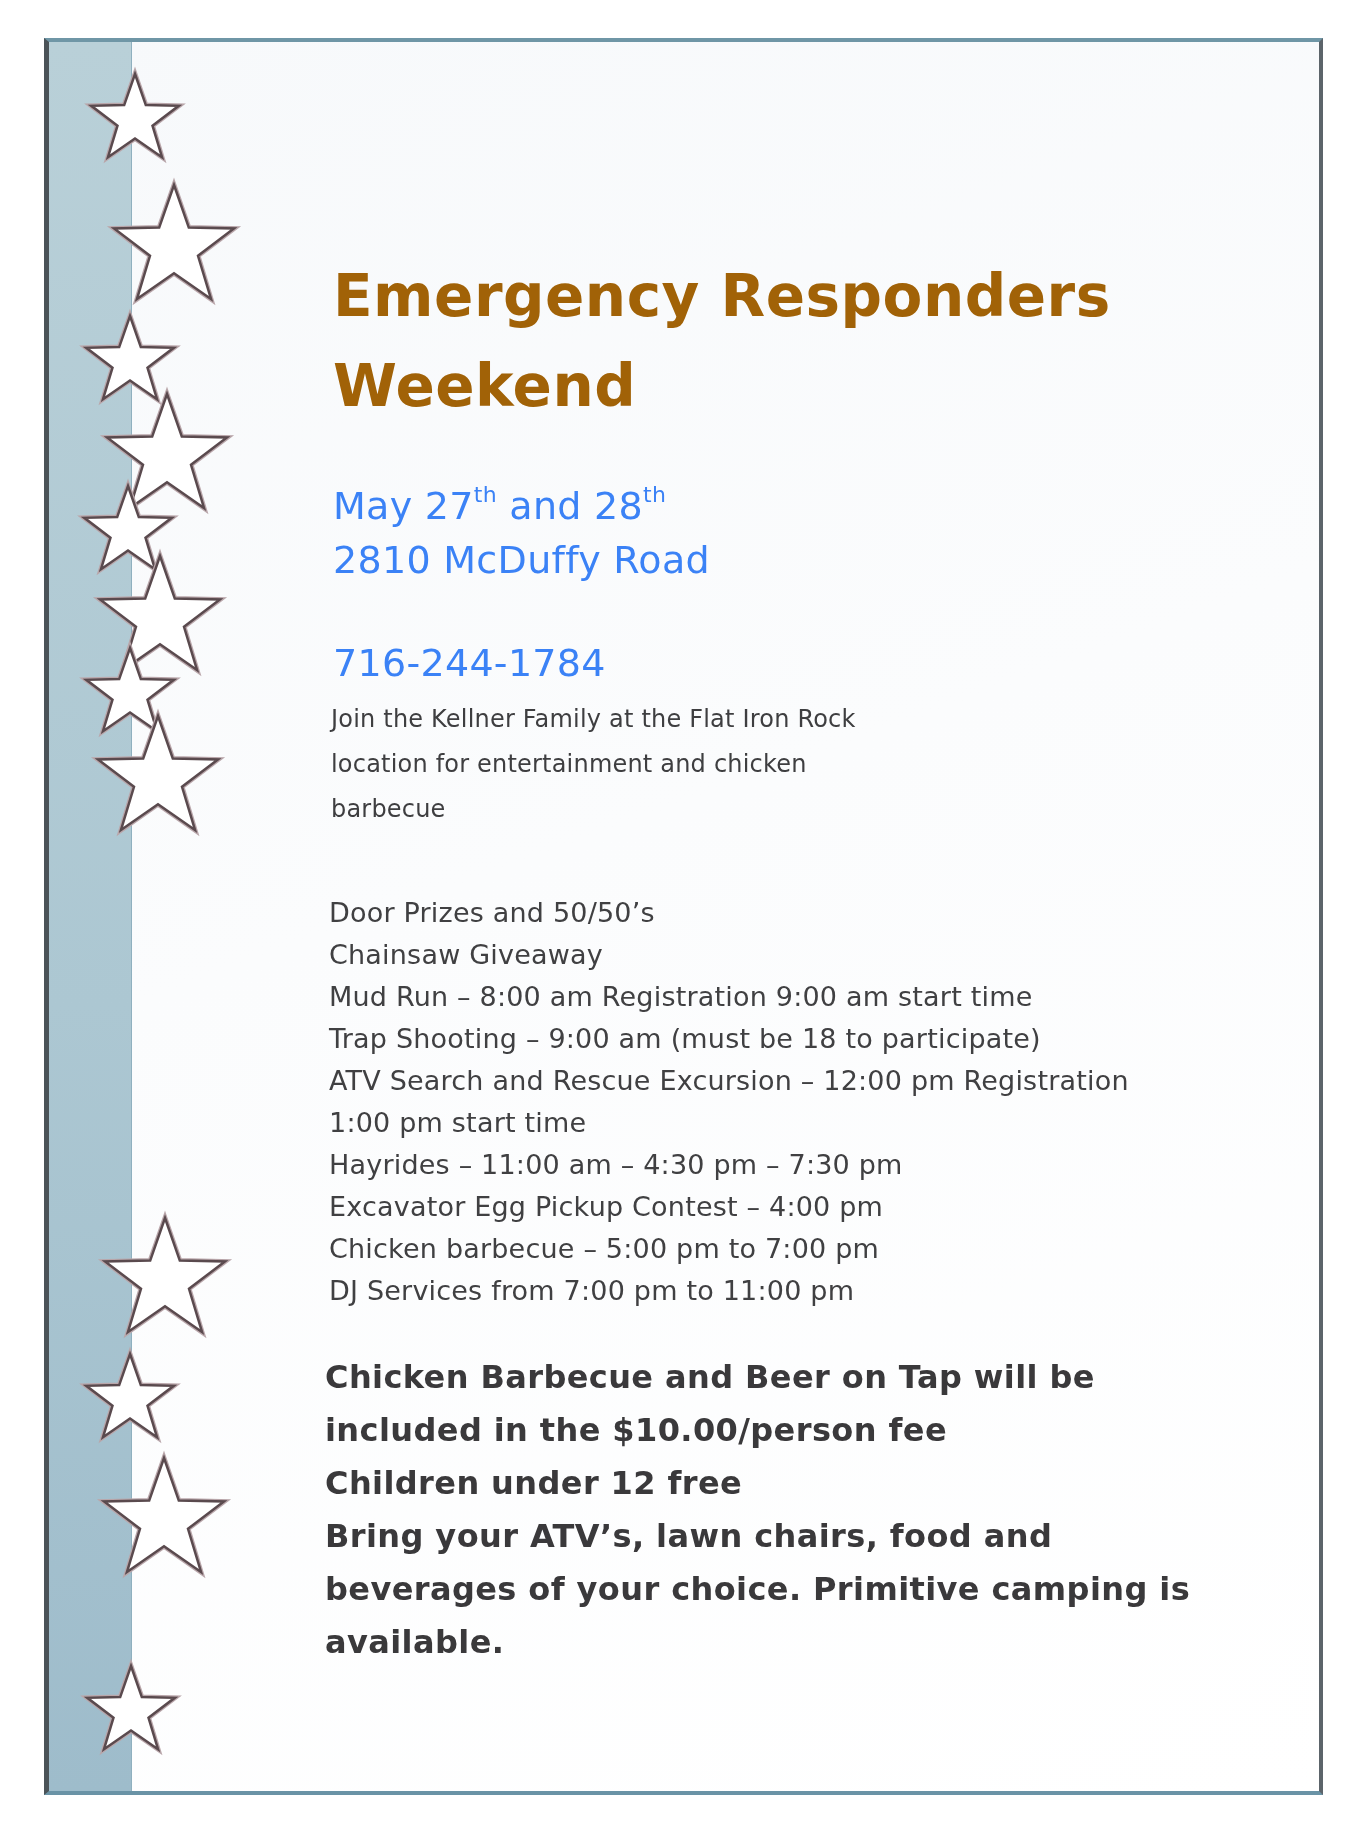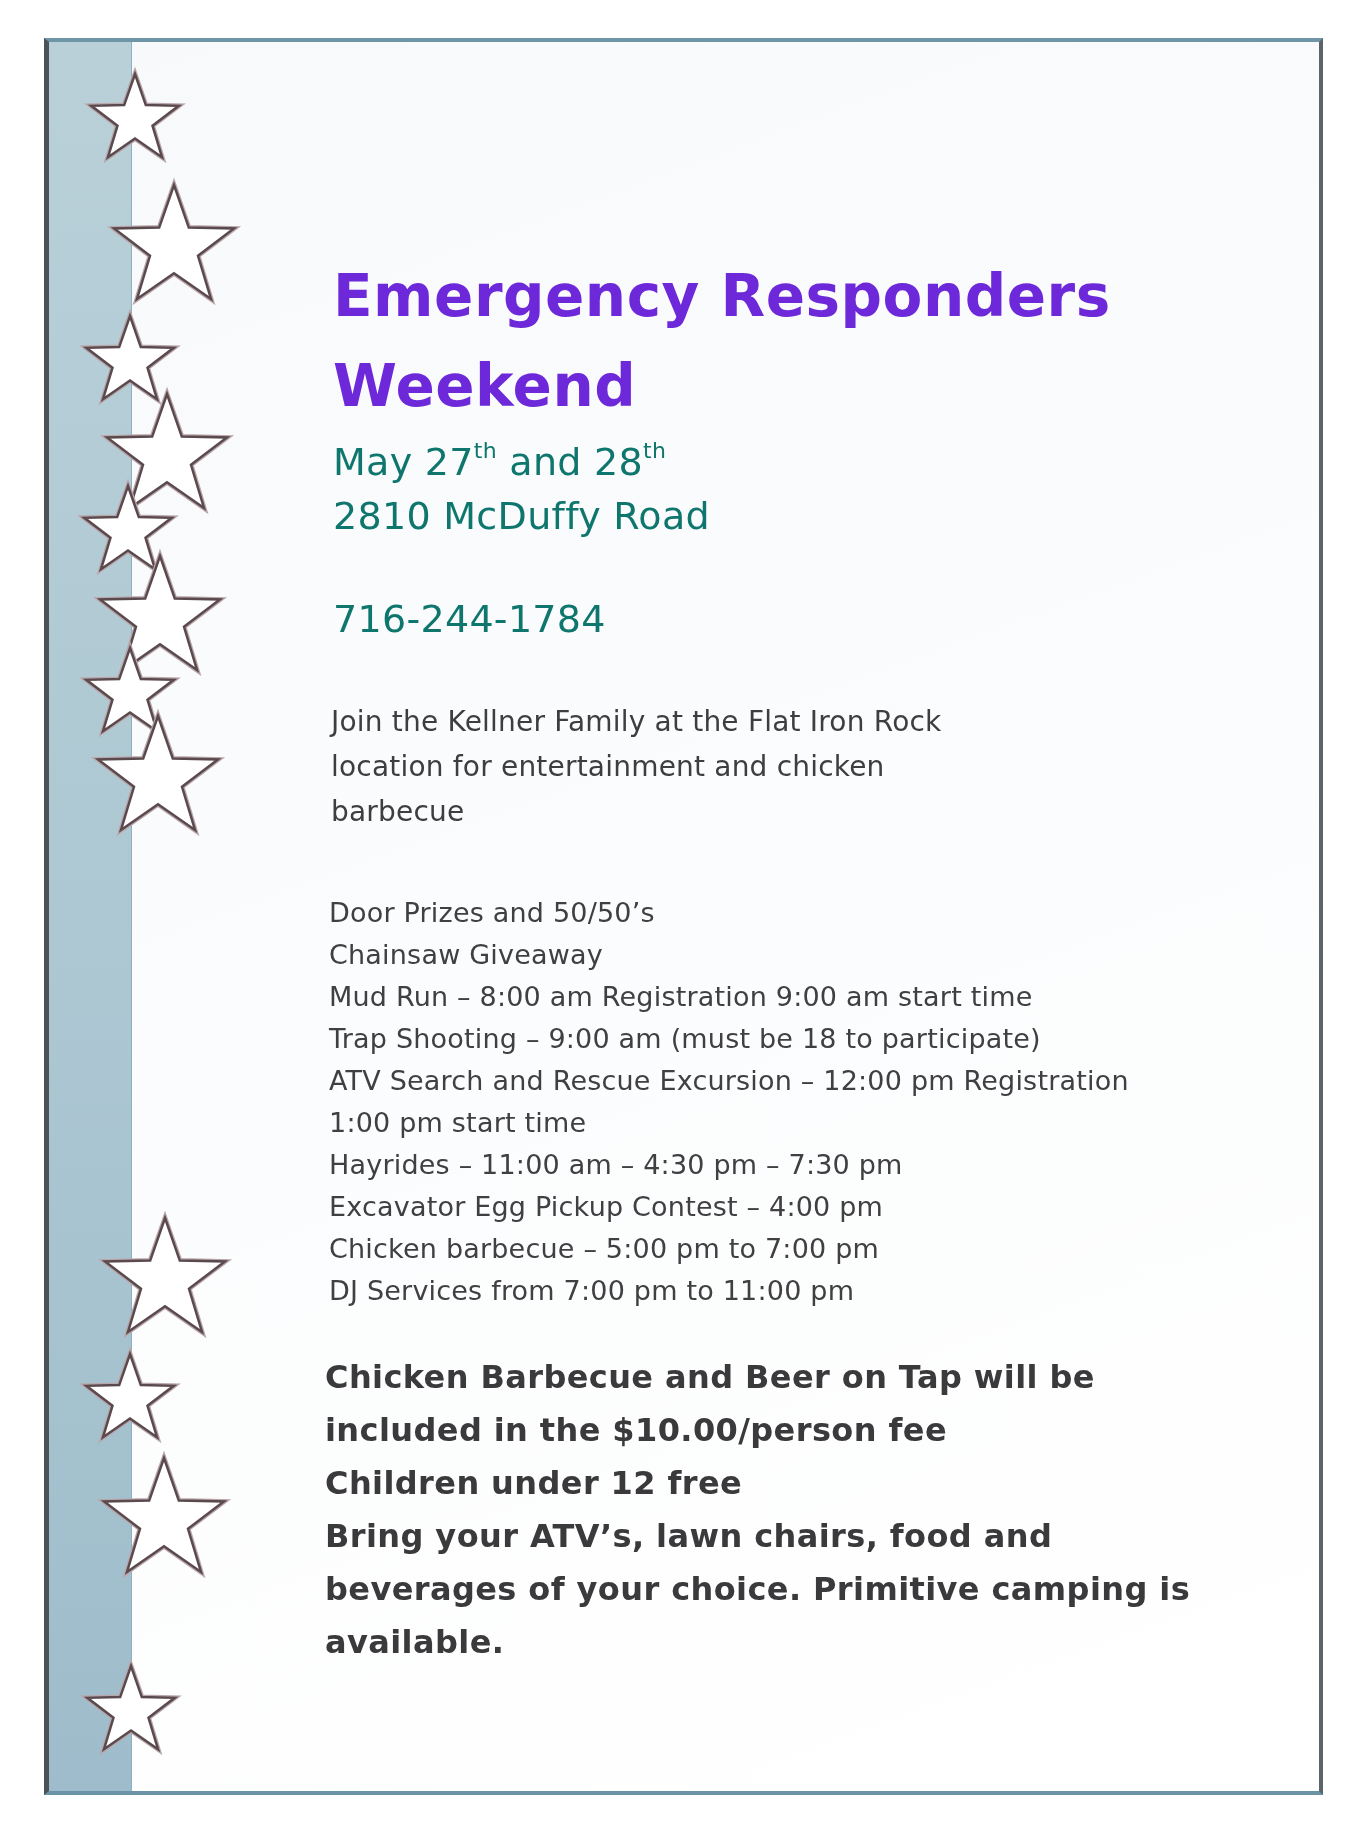--- a/index.html
+++ b/index.html
@@ -19,24 +19,24 @@
     background:linear-gradient(160deg,#f7f9fb 0%,#fbfcfd 45%,#ffffff 100%);
   }
   .stripe {
     position:absolute; left:0; top:0; bottom:0; width:82px;
     background:linear-gradient(180deg,#b9d0d8 0%,#acc7d2 55%,#9ebccb 100%);
     border-right:1px solid #8fb0bf;
   }
   .star { position:absolute; overflow:visible; }
   .content { position:absolute; left:0; top:0; width:1356px; height:1832px; }
   .line { position:absolute; white-space:nowrap; }
-  .title { font-weight:bold; font-size:58px; color:#6d28d9; letter-spacing:0.5px; }
-  .addr { font-size:38px; color:#0f766e; letter-spacing:0.3px; }
+  .title { font-weight:bold; font-size:58px; color:#a16207; letter-spacing:0.5px; }
+  .addr { font-size:38px; color:#3b82f6; letter-spacing:0.3px;margin-top:44px; }
   .addr sup { font-size:22px; vertical-align:top; position:relative; top:-2px; }
-  .intro { font-size:28px; color:#3e3e40; letter-spacing:0.2px; }
+  .intro { font-size:24px; color:#3e3e40; letter-spacing:0.2px; }
   .sched { font-size:27px; color:#404042; letter-spacing:0.2px; }
   .bold { font-weight:bold; font-size:32px; color:#3a393b; letter-spacing:0.4px; }
 </style>
 </head>
 <body>
 
 <div class="frame">
   <div class="stripe"></div>
 </div>
 

